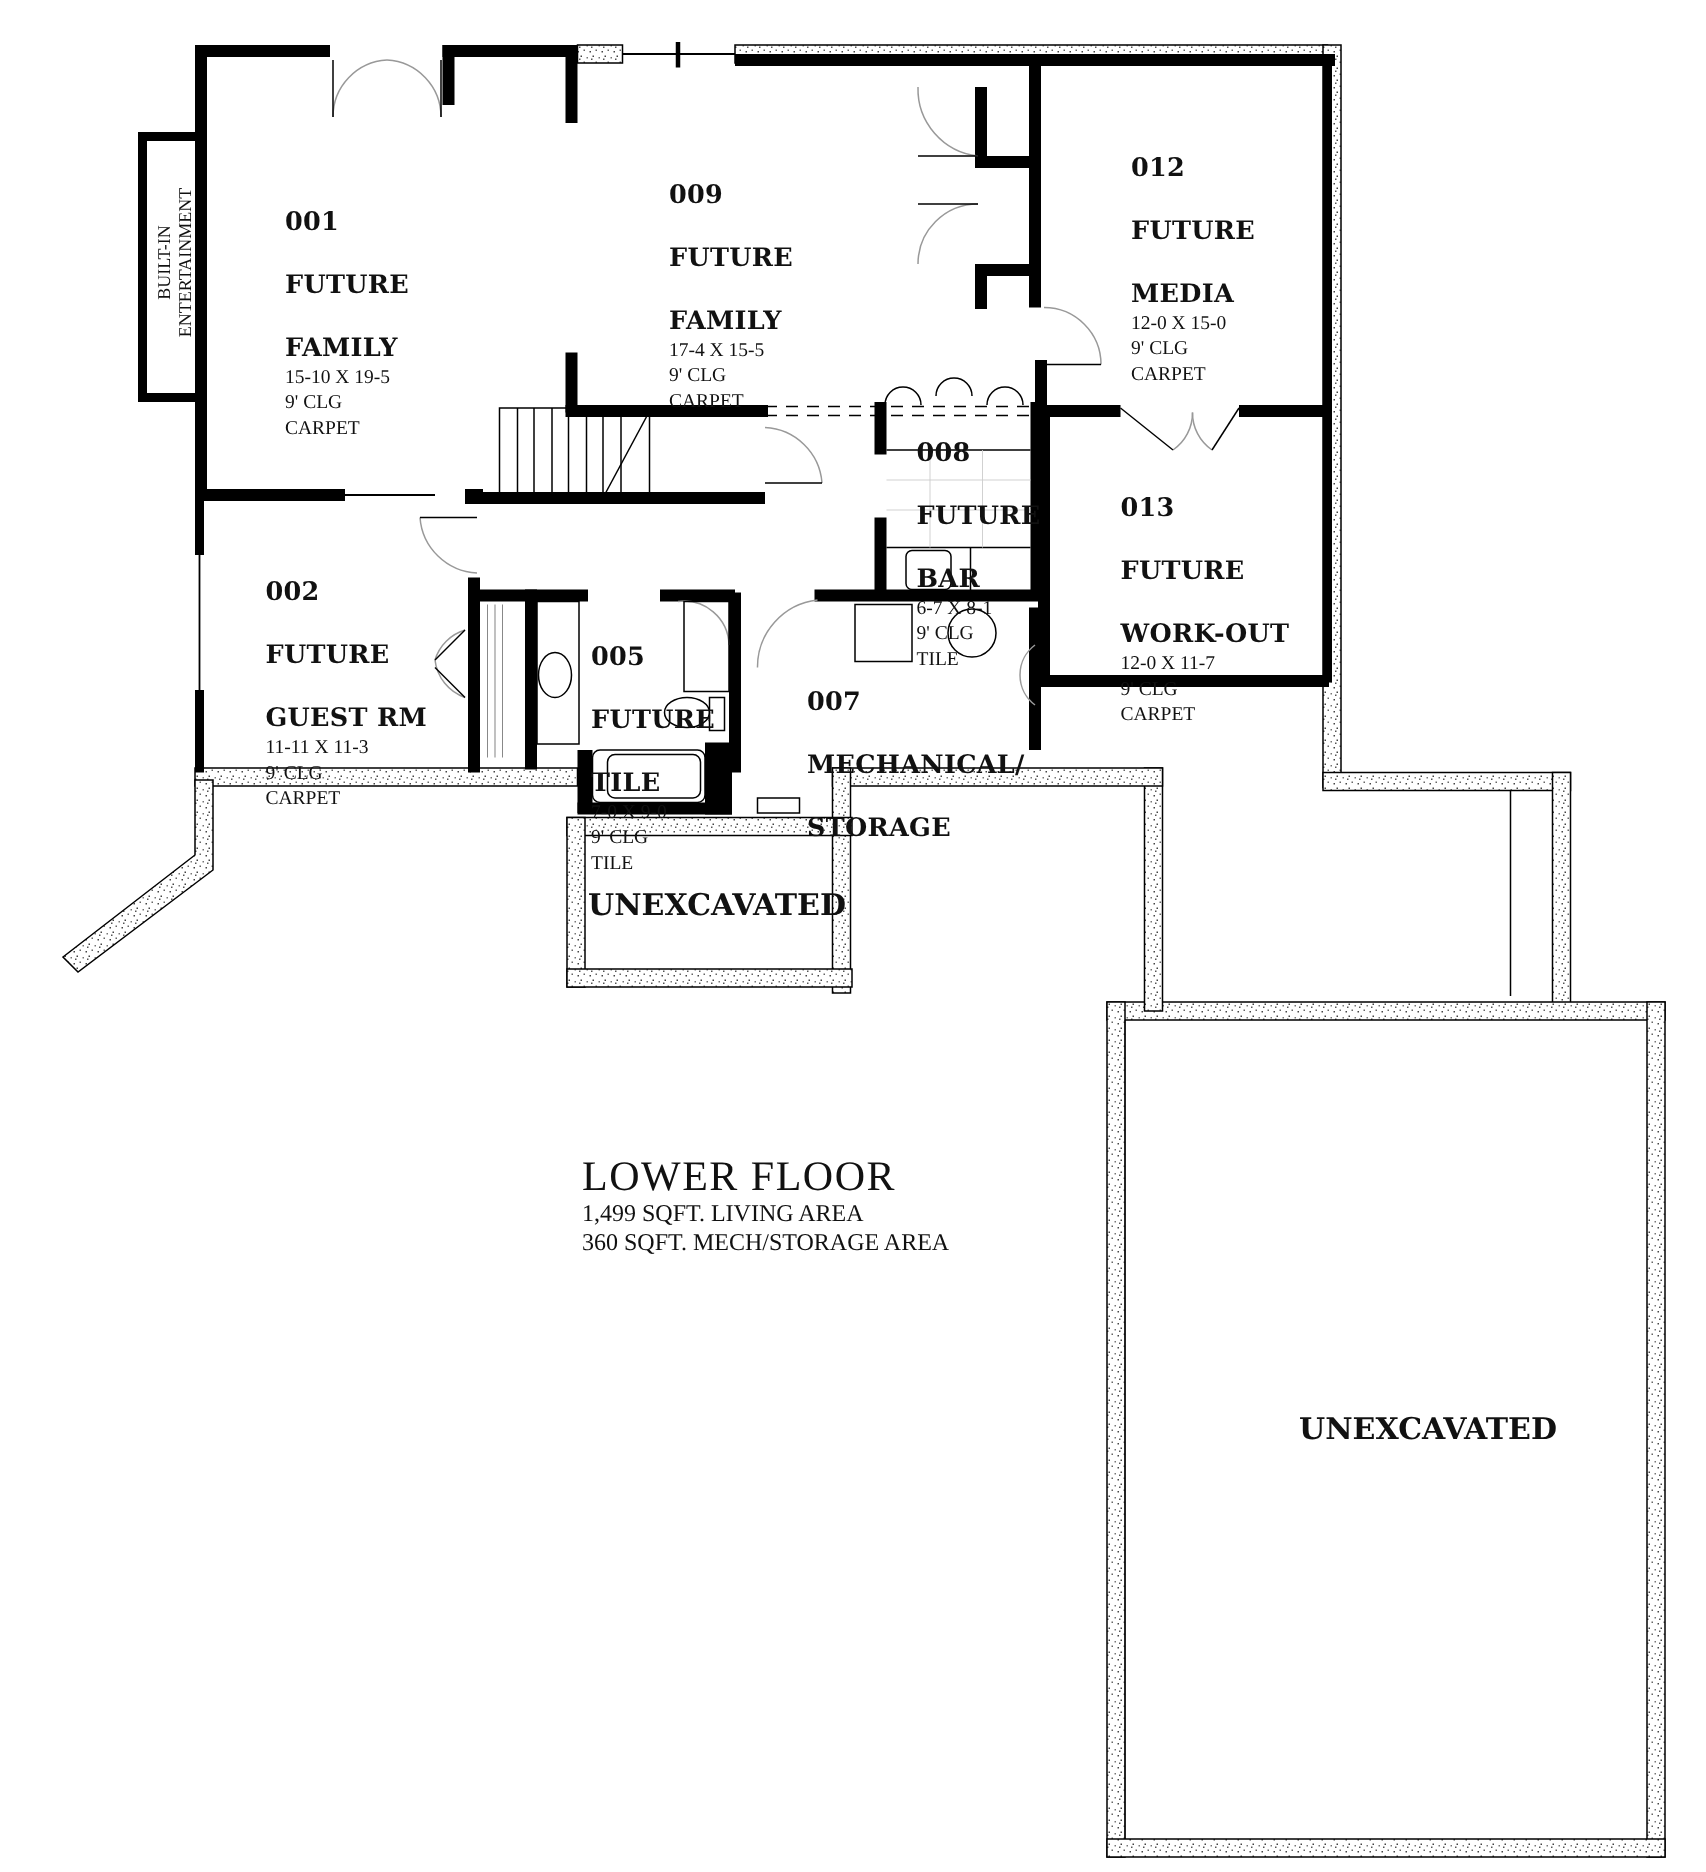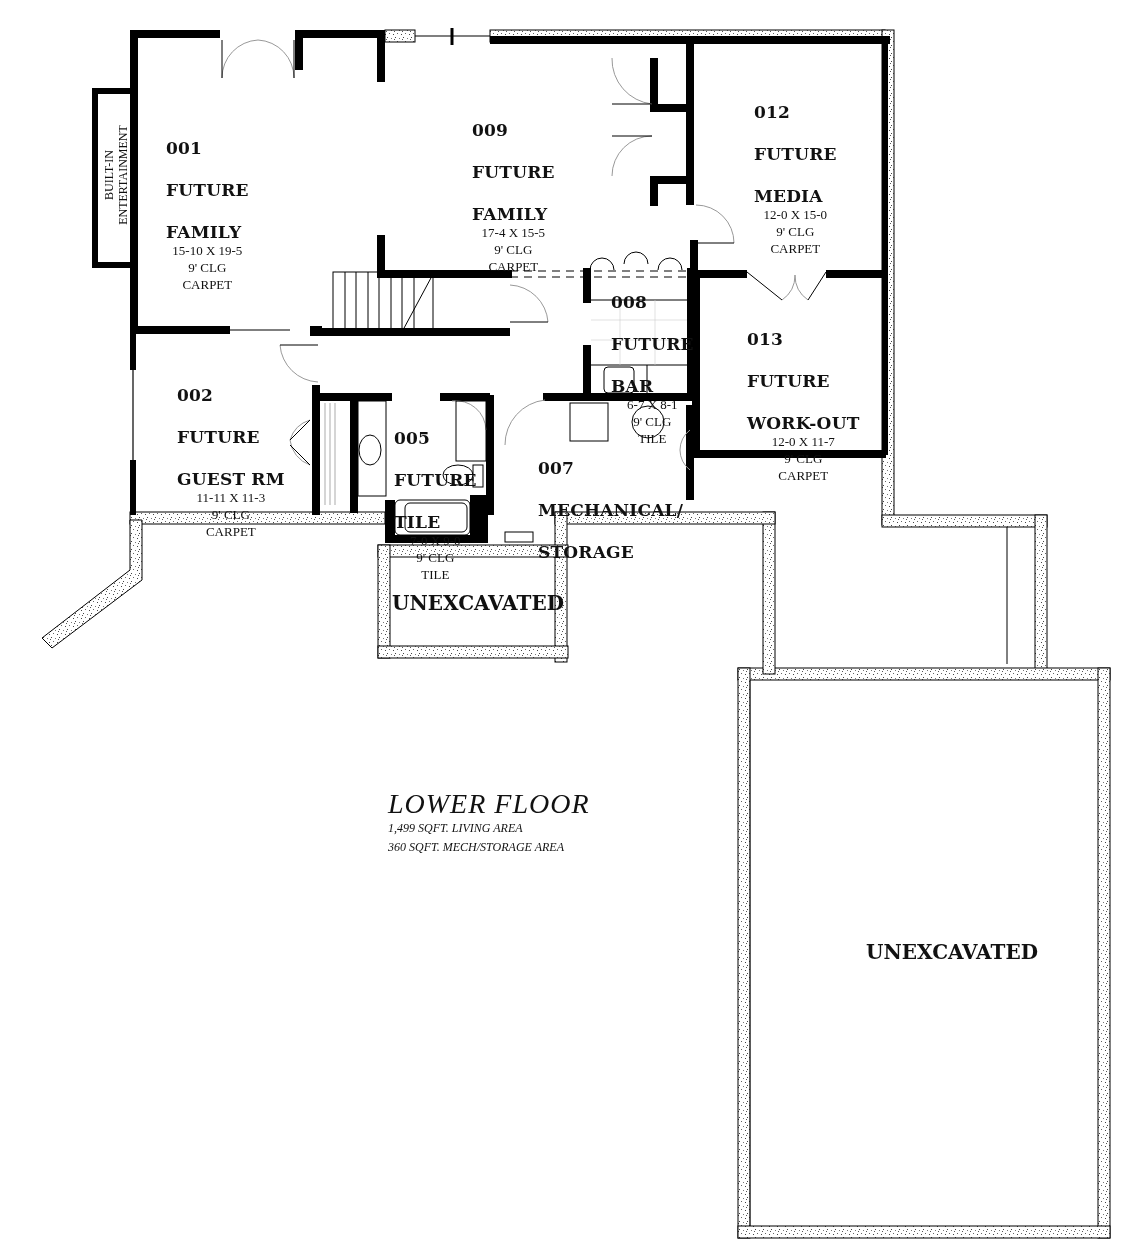--- a/index.html
+++ b/index.html
@@ -1,27 +1,27 @@
 <!DOCTYPE html>
 <html><head>
 <meta charset="utf-8">
 <style>
   html,body{margin:0;padding:0;background:#fff;}
   body{width:1137px;height:1248px;position:relative;overflow:hidden;font-family:"DejaVu Serif","Liberation Serif",serif;color:#111;}
   svg.plan{position:absolute;left:0;top:0;}
   .lbl{position:absolute;line-height:1;}
   .num,.name{font-family:"DejaVu Serif","Liberation Serif",serif;font-weight:bold;font-size:17px;line-height:20px;letter-spacing:0.2px;}
   .name{display:block;white-space:nowrap;margin-top:22px;}
-  .meta{font-family:"Liberation Serif","DejaVu Serif",serif;font-size:13px;line-height:17px;display:block;white-space:nowrap;text-align:center;}
+  .meta{font-family:"Liberation Serif","DejaVu Serif",serif;font-size:13px;line-height:17px;display:block;white-space:nowrap;}
   .vert{position:absolute;left:100px;top:95px;width:32px;height:160px;}
   .vert-inner{position:absolute;left:50%;top:50%;transform:translate(-50%,-50%) rotate(-90deg);white-space:nowrap;text-align:center;font-family:"Liberation Serif",serif;font-size:12px;line-height:14px;}
   .unex{position:absolute;font-family:"DejaVu Serif","Liberation Serif",serif;font-weight:bold;font-size:20px;white-space:nowrap;}
-  .title-block{position:absolute;left:388px;top:789px;font-style:italic;}
+  .title-block{position:absolute;left:388px;top:770px;}
   .title{font-family:"Liberation Serif","DejaVu Serif",serif;font-size:28px;letter-spacing:1px;line-height:30px;display:block;}
-  .area{font-family:"Liberation Serif","DejaVu Serif",serif;font-size:12px;line-height:19px;display:block;white-space:nowrap;}
+  .area{font-family:"Liberation Serif","DejaVu Serif",serif;font-size:16px;line-height:19px;display:block;white-space:nowrap;}
 </style>
 </head>
 <body>
 
 <svg class="plan" width="1137" height="1248" viewBox="0 0 1137 1248" xmlns="http://www.w3.org/2000/svg">
   <defs>
     <pattern id="speck" width="8" height="8" patternUnits="userSpaceOnUse">
       <rect width="8" height="8" fill="#fff"></rect>
       <rect x="1" y="2" width="1" height="1" fill="#444"></rect>
       <rect x="5" y="1" width="1" height="1" fill="#666"></rect>
@@ -213,30 +213,30 @@
   </g>
 </svg>
 
 <div class="vert">
   <div class="vert-inner">
     <span>BUILT-IN</span><br>
     <span>ENTERTAINMENT</span>
   </div>
 </div>
 
-<div class="lbl" style="left:166px;top:116px;">
+<div class="lbl" style="left:190px;top:116px;">
   <span class="name">001</span>
   <span class="name">FUTURE</span>
   <span class="name">FAMILY</span>
   <span class="meta">15-10 X 19-5</span>
   <span class="meta">9' CLG</span>
   <span class="meta">CARPET</span>
 </div>
 
-<div class="lbl" style="left:472px;top:98px;">
+<div class="lbl" style="left:446px;top:98px;">
   <span class="name">009</span>
   <span class="name">FUTURE</span>
   <span class="name">FAMILY</span>
   <span class="meta">17-4 X 15-5</span>
   <span class="meta">9' CLG</span>
   <span class="meta">CARPET</span>
 </div>
 
 <div class="lbl" style="left:754px;top:80px;">
   <span class="name">012</span>

